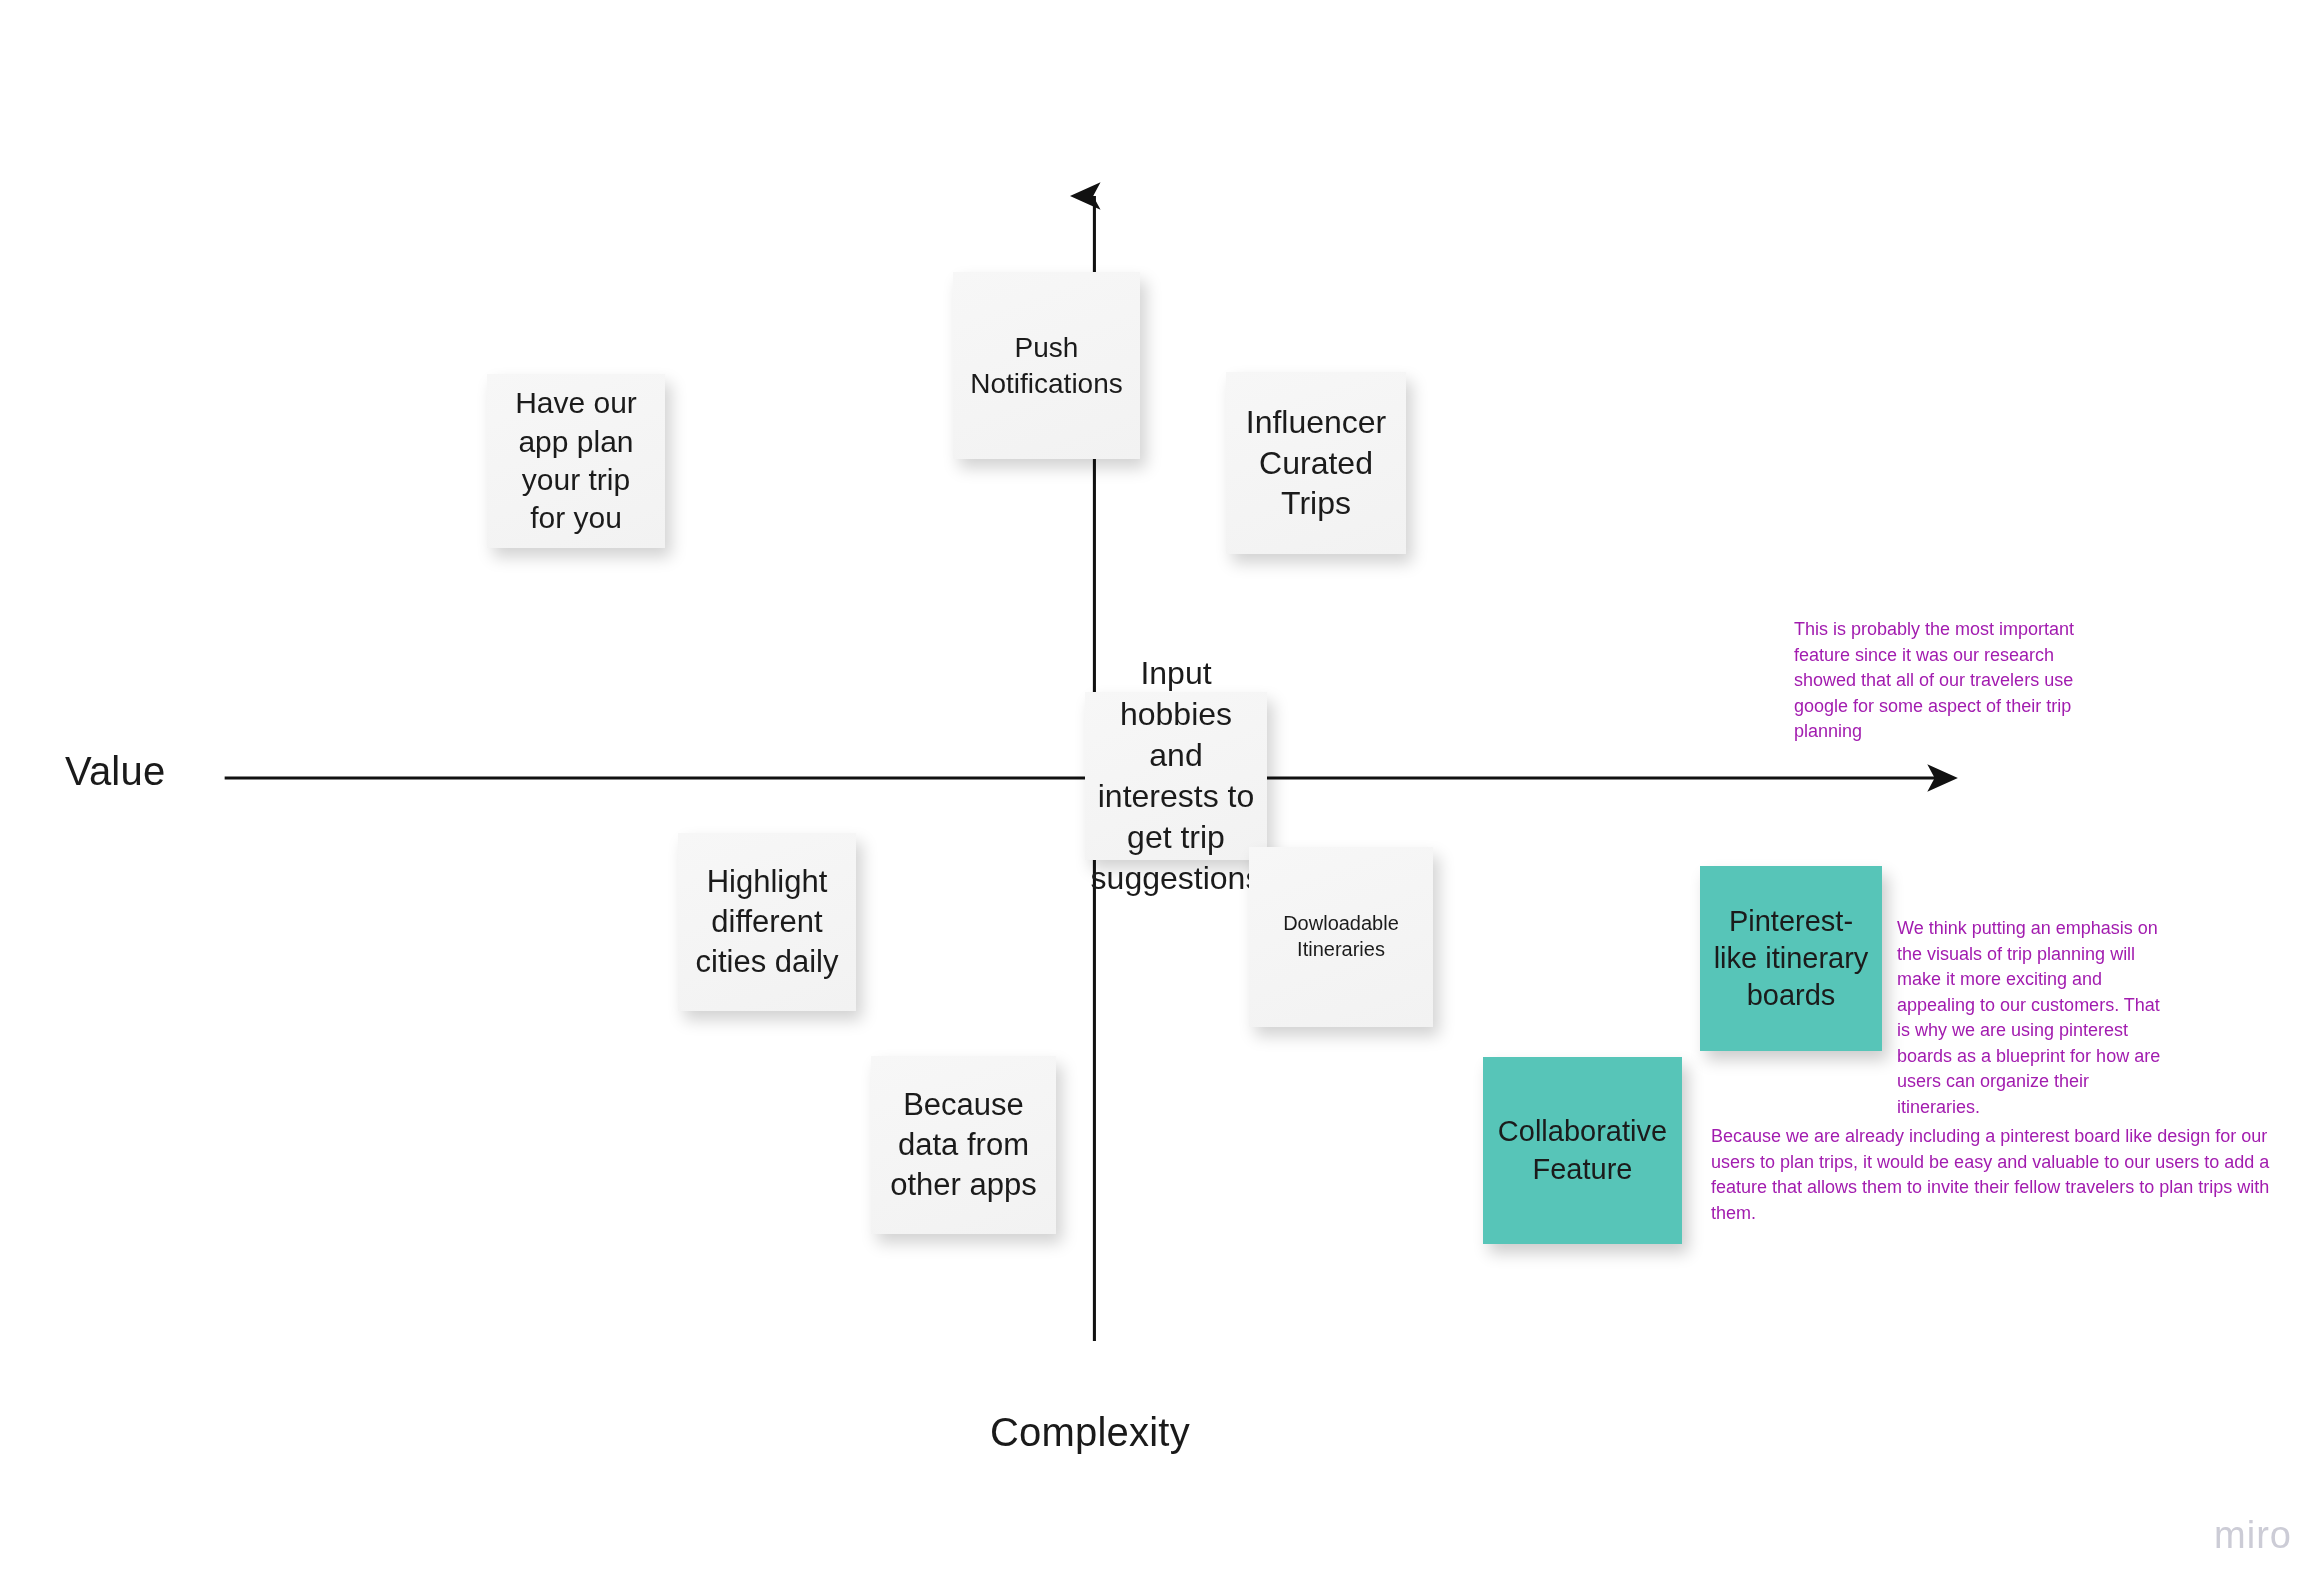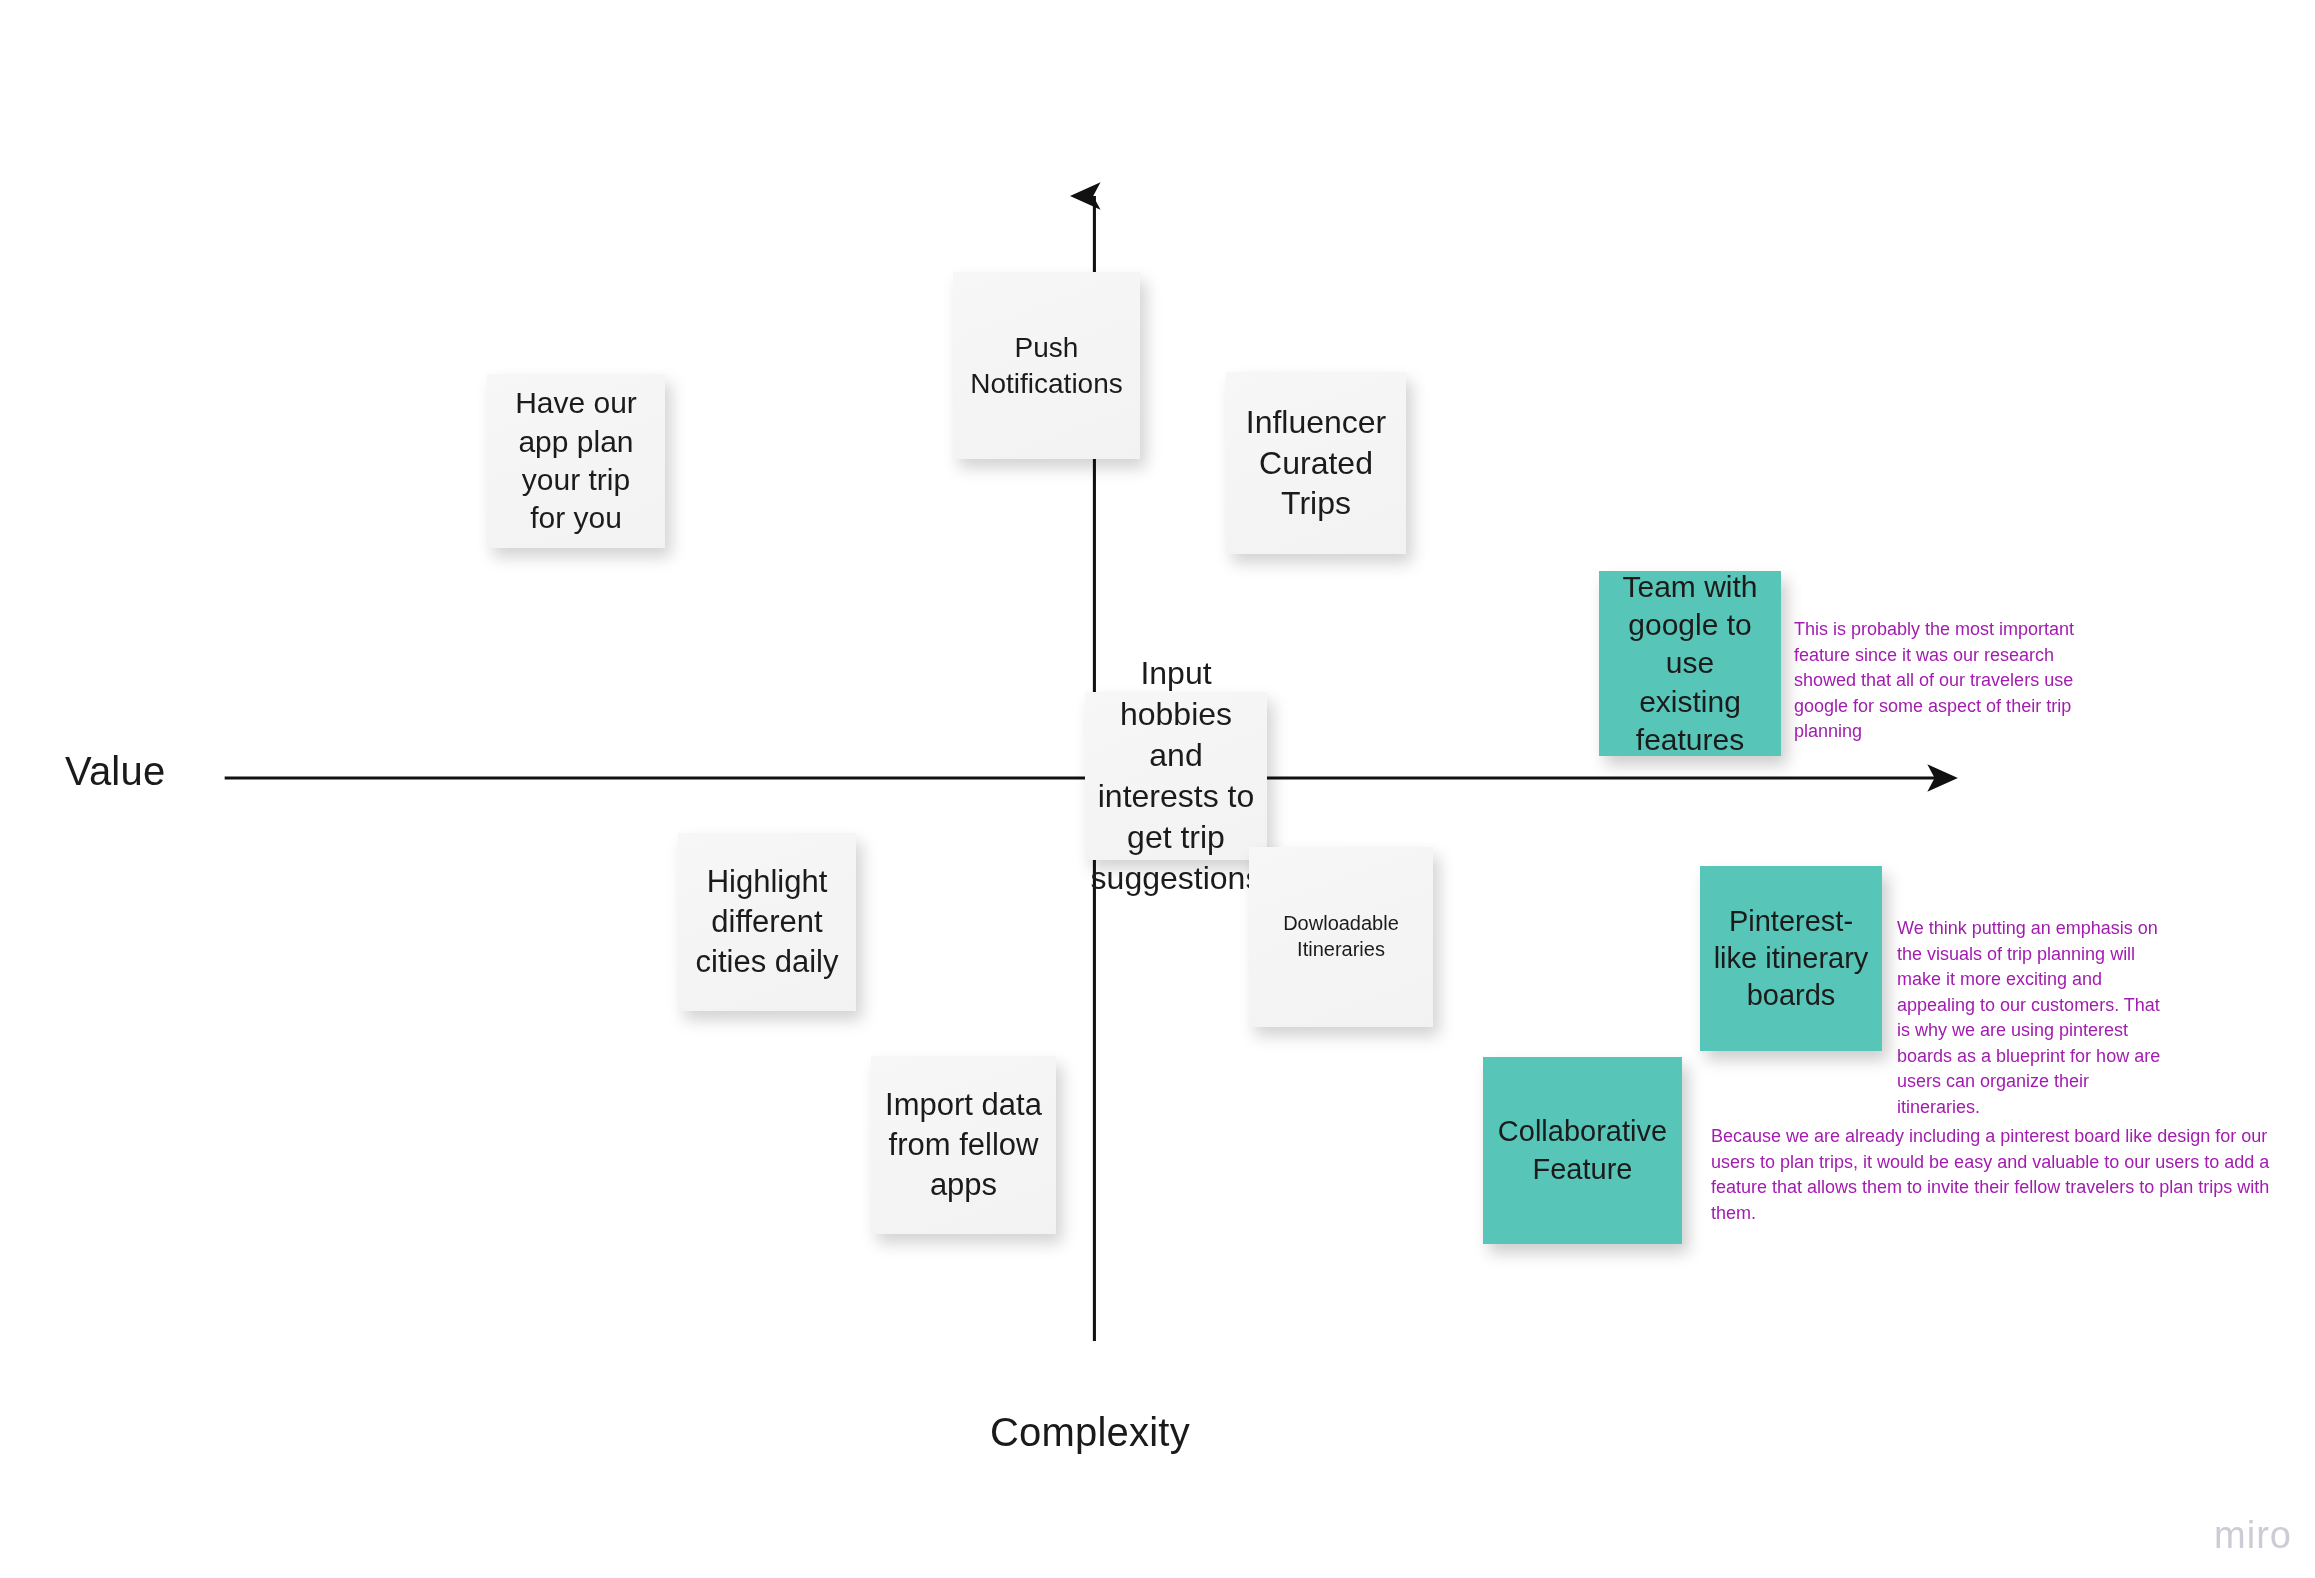--- a/index.html
+++ b/index.html
@@ -115,31 +115,30 @@
   <div class="axis-label axis-label-value">Value</div>
 
   <div class="axis-label axis-label-complexity">Complexity</div>
 
   <div class="note note-white" style="left:487px; top:374px; width:178px; height:174px; font-size:30px;">Have our app plan your trip for you</div>
 
   <div class="note note-white" style="left:953px; top:272px; width:187px; height:187px; font-size:28px;text-align:center;">Push Notifications</div>
 
   <div class="note note-white" style="left:1226px; top:372px; width:180px; height:182px; font-size:32px;">Influencer Curated Trips</div>
 
-  <div class="note note-teal" style="left:1599px; top:571px; width:182px; height:185px; font-size:30px;">Team with google to use existing features</div>
 
   <div class="note note-white" style="left:1085px; top:680px; width:182px; height:168px; font-size:32px;margin-top:12px;">Input hobbies and interests to get trip suggestions</div>
 
   <div class="note note-white" style="left:678px; top:833px; width:178px; height:178px; font-size:31px;">Highlight different cities daily</div>
 
   <div class="note note-white" style="left:1249px; top:847px; width:184px; height:180px; font-size:20px;">Dowloadable Itineraries</div>
 
   <div class="note note-teal" style="left:1700px; top:866px; width:182px; height:185px; font-size:29px;">Pinterest-like itinerary boards</div>
 
-  <div class="note note-white" style="left:871px; top:1056px; width:185px; height:178px; font-size:31px;">Import data from fellow apps</div>
+  <div class="note note-white" style="left:871px; top:1056px; width:185px; height:178px; font-size:31px;">Because data from other apps</div>
 
   <div class="note note-teal" style="left:1483px; top:1057px; width:199px; height:187px; font-size:29px;">Collaborative Feature</div>
 
   <div class="annot" style="left:1794px; top:617px; width:281px; font-size:18px;">This is probably the most important feature since it was our research showed that all of our travelers use google for some aspect of their trip planning</div>
 
   <div class="annot" style="left:1897px; top:916px; width:277px; font-size:18px;">We think putting an emphasis on the visuals of trip planning will make it more exciting and appealing to our customers. That is why we are using pinterest boards as a blueprint for how are users can organize their itineraries.</div>
 
   <div class="annot" style="left:1711px; top:1124px; width:564px; font-size:18px;">Because we are already including a pinterest board like design for our users to plan trips, it would be easy and valuable to our users to add a feature that allows them to invite their fellow travelers to plan trips with them.</div>
 
   <div class="watermark">miro</div>

